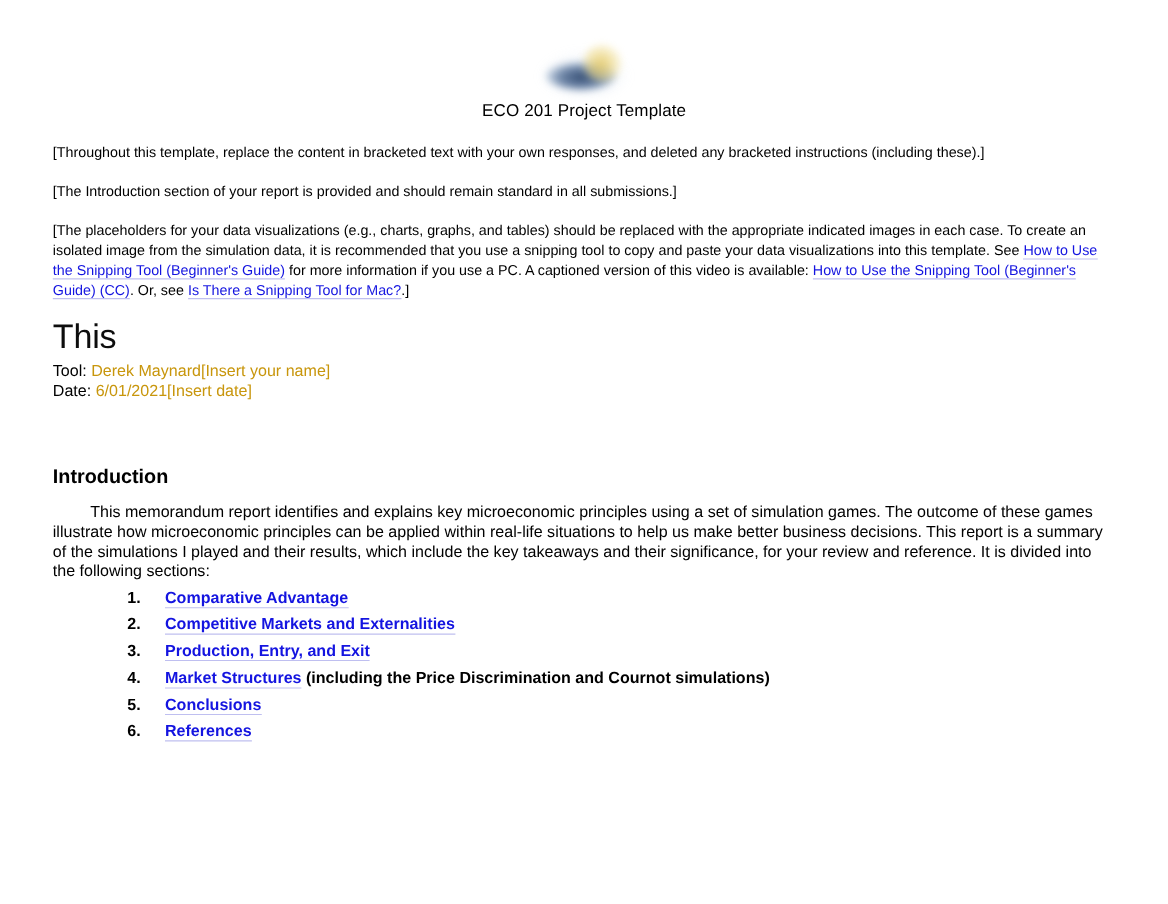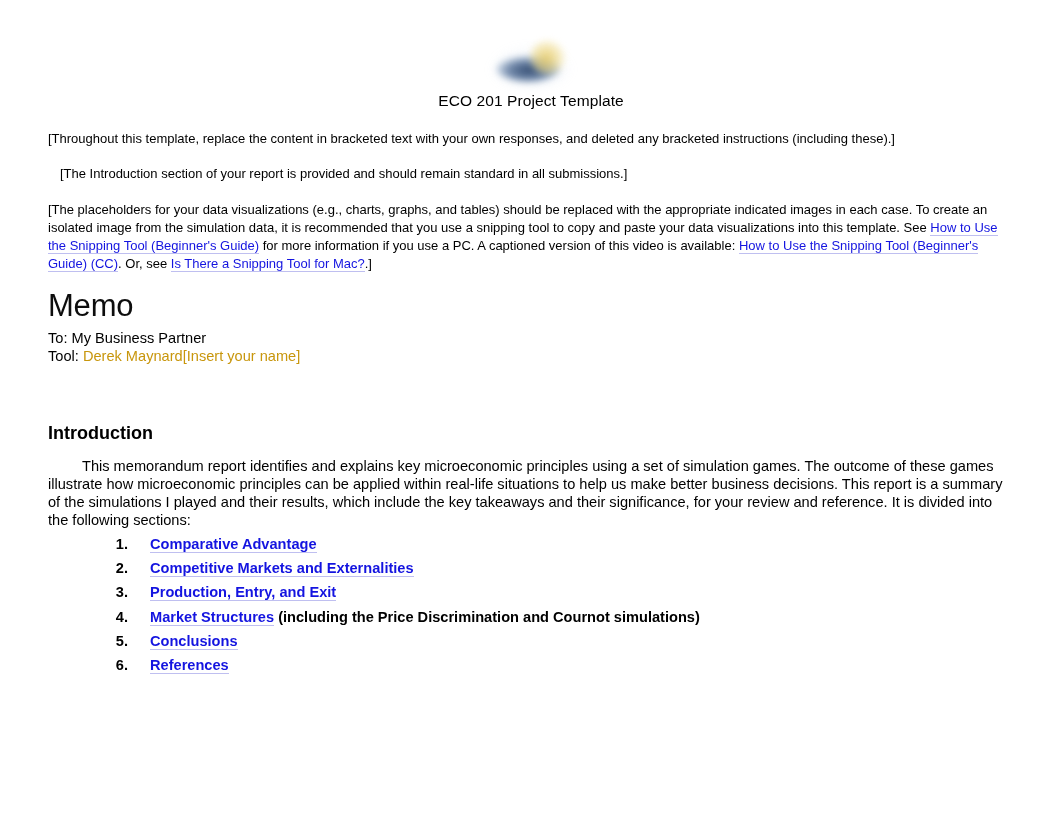--- a/index.html
+++ b/index.html
@@ -102,21 +102,21 @@
 
   
   .para {
     position: absolute;
     font-size: 13px;
     line-height: 18px;
     text-align: left;
     color: #000;
   }
   .p1 { left: 0; top: 130px; width: 960px; }
-  .p2 { left: 12px; top: 165px; width: 960px; }
+  .p2 { left: 0; top: 165px; width: 960px; }
   .p3 { left: 0; top: 201px; width: 968px; }
 
   a.lnk {
     color: #1414E0;
     text-decoration: none;
     border-bottom: 1px solid rgba(60,60,210,0.33);
   }
 
   
   .memo-head {
@@ -193,25 +193,25 @@
     </div>
 
     <div class="doc-title">ECO 201 Project Template</div>
 
     <div class="para p1">[Throughout this template, replace the content in bracketed text with your own responses, and deleted any bracketed instructions (including these).]</div>
 
     <div class="para p2">[The Introduction section of your report is provided and should remain standard in all submissions.]</div>
 
     <div class="para p3"><span>[The placeholders for your data visualizations (e.g., charts, graphs, and tables) should be replaced with the appropriate indicated images in each case. To create an isolated image from the simulation data, it is recommended that you use a snipping tool to copy and paste your data visualizations into this template. See </span><a class="lnk" href="#">How to Use the Snipping Tool (Beginner's Guide)</a><span> for more information if you use a PC. A captioned version of this video is available: </span><a class="lnk" href="#">How to Use the Snipping Tool (Beginner's Guide) (CC)</a><span>. Or, see </span><a class="lnk" href="#">Is There a Snipping Tool for Mac?</a><span>.]</span></div>
 
-    <div class="memo-head">Memo</div>
+    <div class="memo-head">This</div>
 
     <div class="memo-lines">
-      <div><span>To:</span>&nbsp;<span>My Business Partner</span></div>
       <div><span>Tool:</span>&nbsp;<span class="gold">Derek Maynard[Insert your name]</span></div>
+      <div><span>Date:</span>&nbsp;<span class="gold">6/01/2021[Insert date]</span></div>
     </div>
 
     <div class="section-head">Introduction</div>
 
     <div class="body-para">This memorandum report identifies and explains key microeconomic principles using a set of simulation games. The outcome of these games illustrate how microeconomic principles can be applied within real-life situations to help us make better business decisions. This report is a summary of the simulations I played and their results, which include the key takeaways and their significance, for your review and reference. It is divided into the following sections:</div>
 
     <ol class="toc">
       <li><a class="lnk" href="#">Comparative Advantage</a><span class="note"></span></li>
       <li><a class="lnk" href="#">Competitive Markets and Externalities</a><span class="note"></span></li>
       <li><a class="lnk" href="#">Production, Entry, and Exit</a><span class="note"></span></li>

